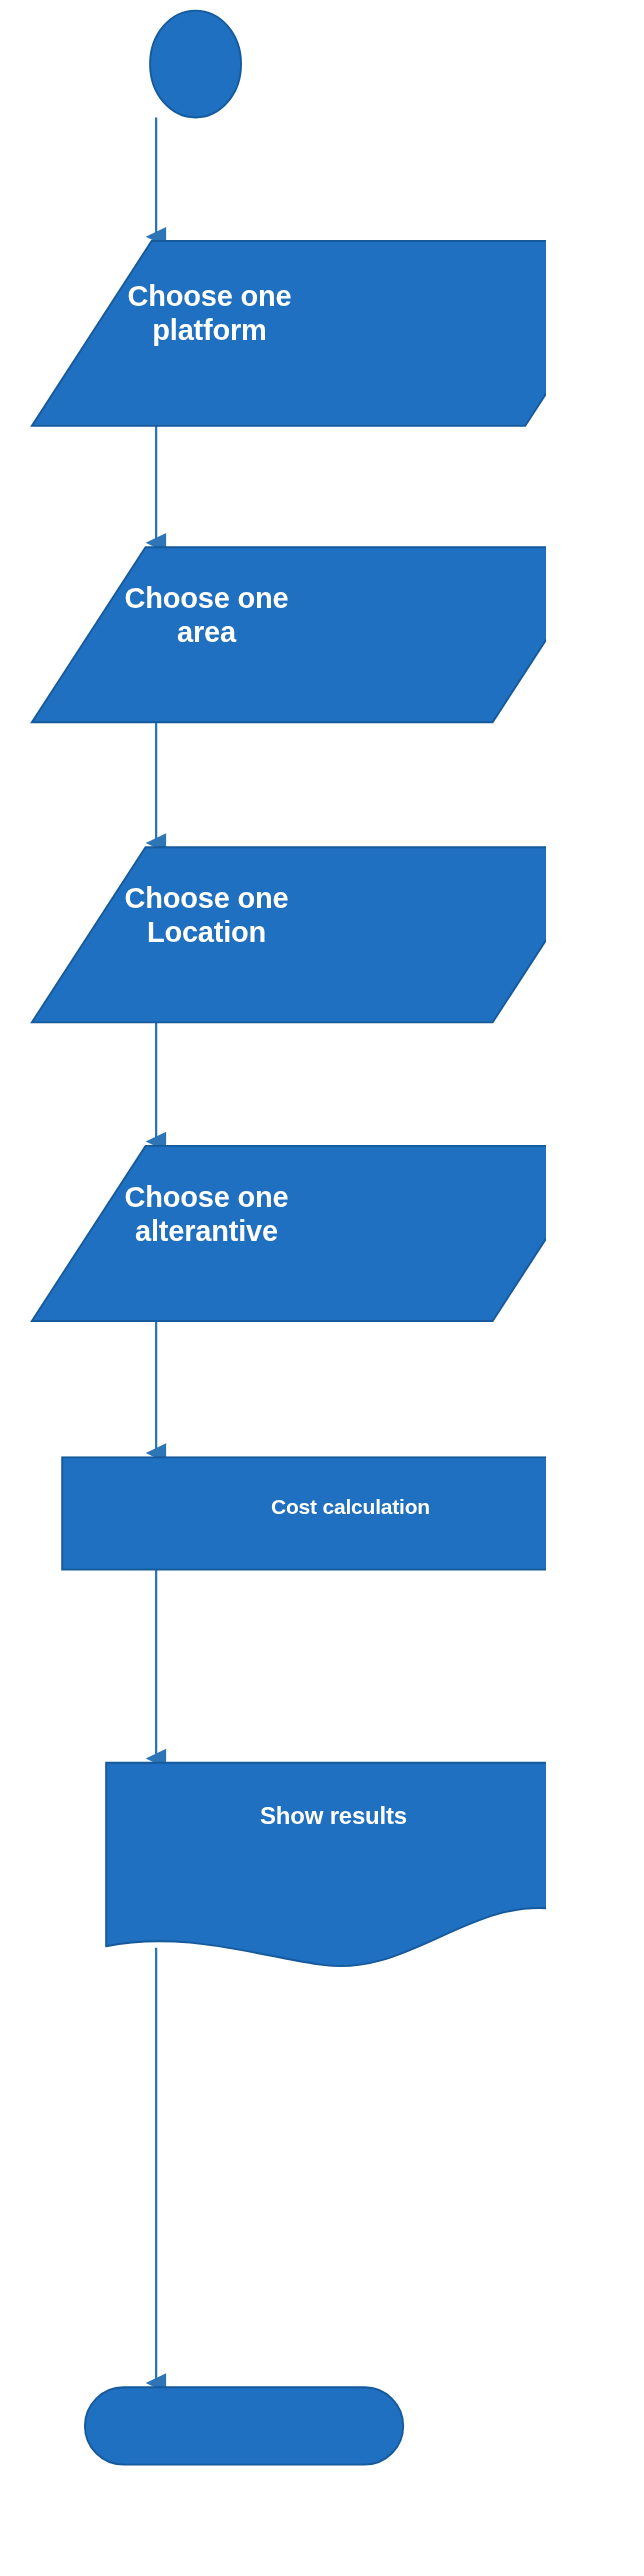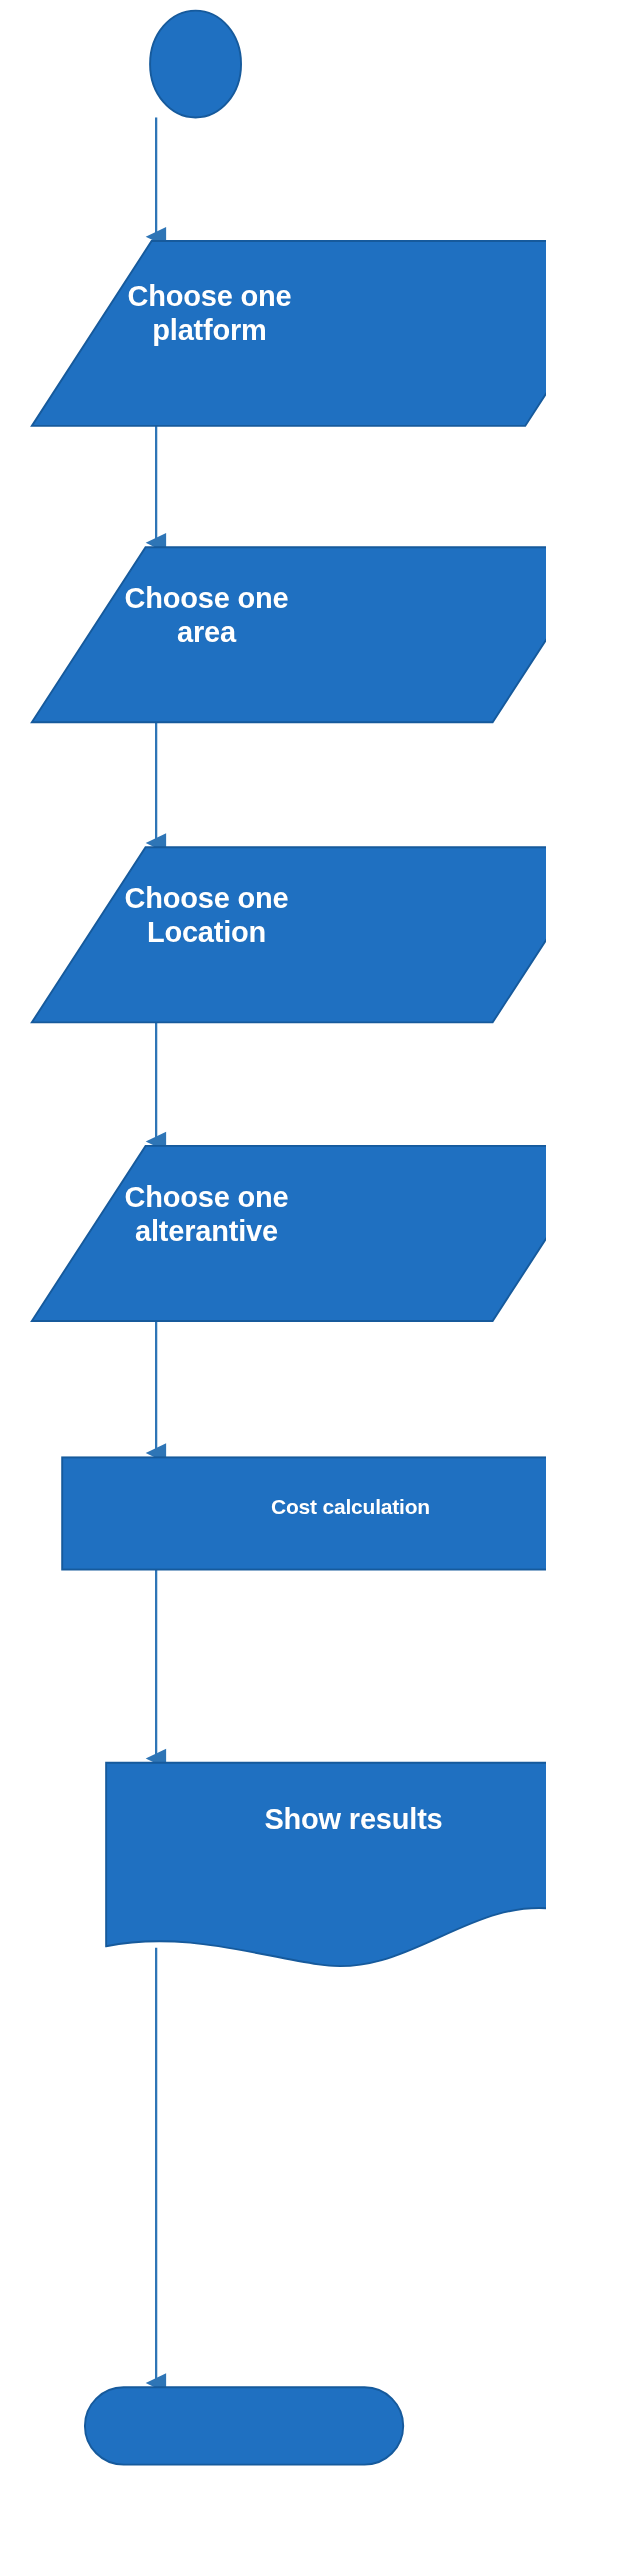--- a/index.html
+++ b/index.html
@@ -88,18 +88,18 @@
 area</div>
 
   <div class="node-label" style="left:70px; top:881px; width:273px; font-size:29px;">Choose one
 Location</div>
 
   <div class="node-label" style="left:70px; top:1180px; width:273px; font-size:29px;">Choose one
 alterantive</div>
 
   <div class="node-label" style="left:62px; top:1495px; width:577px; font-size:21px;">Cost calculation</div>
 
-  <div class="node-label" style="left:106px; top:1802px; width:455px; font-size:29px;padding-left:20px;">Show results</div>
+  <div class="node-label" style="left:106px; top:1802px; width:455px; font-size:24px;">Show results</div>
 
   <div class="node-label" style="left:85px; top:2414px; width:318px; font-size:23px;"></div>
 
 </div>
 
 
 </body></html>

